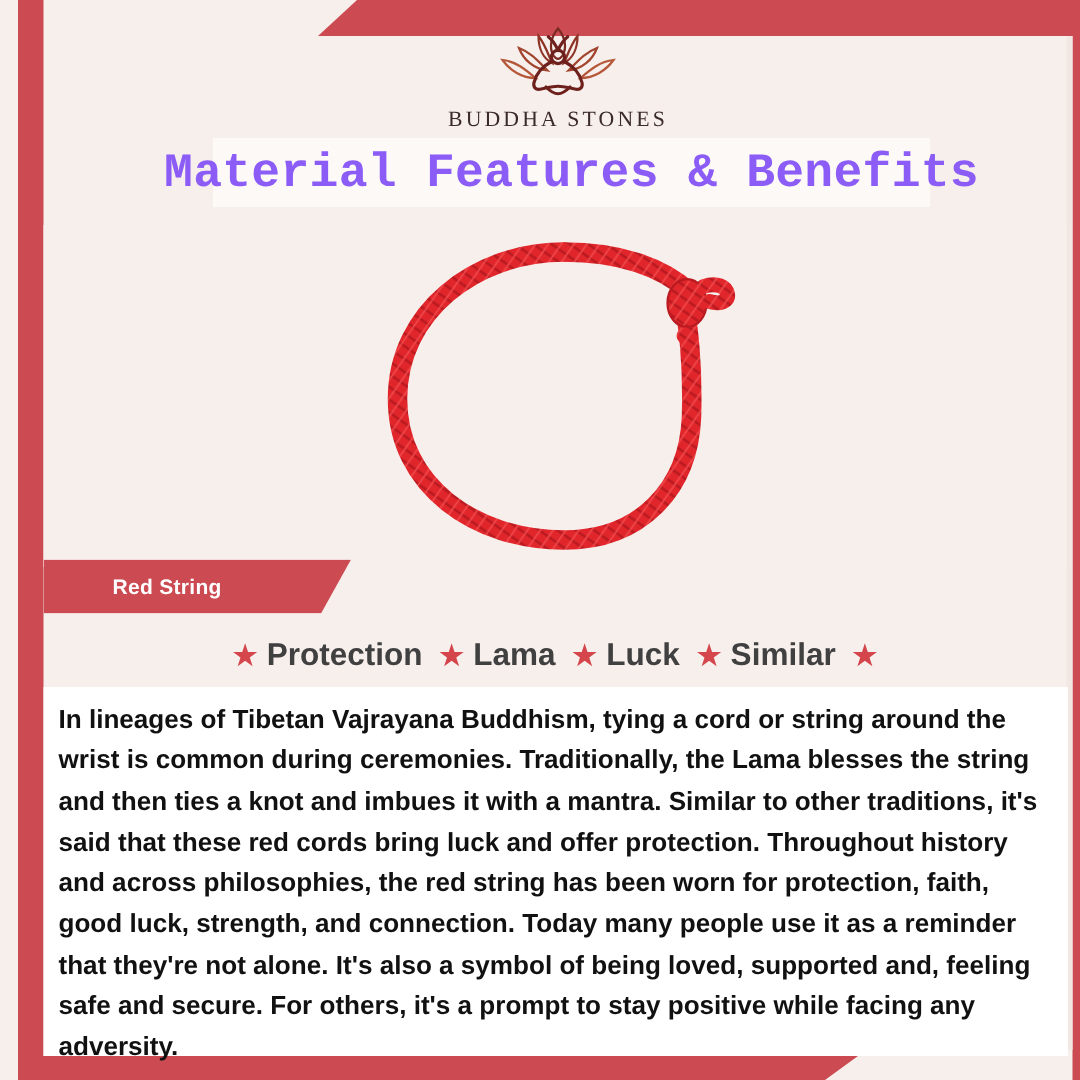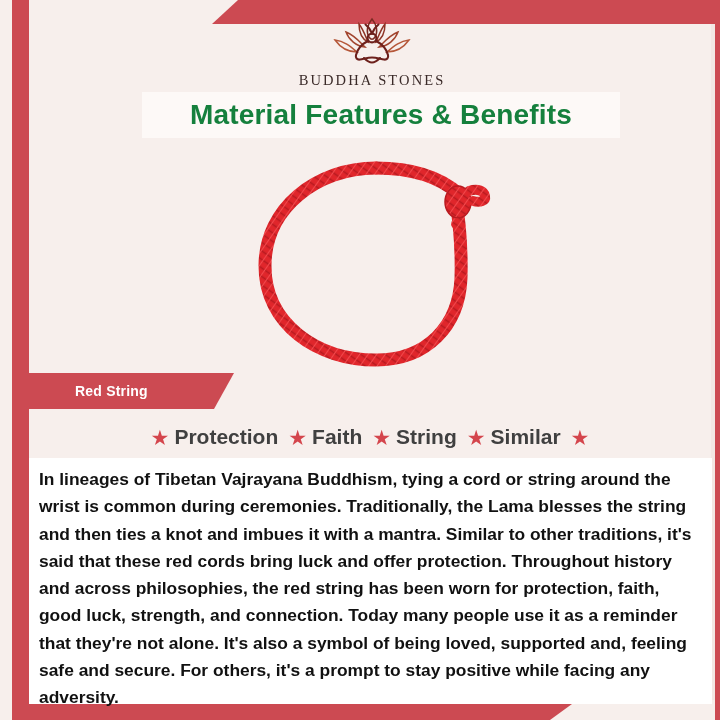--- a/index.html
+++ b/index.html
@@ -47,22 +47,22 @@
     font-size:14.5px;letter-spacing:2.1px;color:#3a2a28;
     font-weight:400;
   }
 
   .title-band{
     position:absolute;top:92px;left:130px;width:478px;height:46px;
     background:#fdf9f7;
     display:flex;align-items:center;justify-content:center;
   }
   .title-text{
-    font-size:28px;font-weight:bold;color:#15803d;
-    letter-spacing:.2px;white-space:nowrap;
+    font-size:32px;font-weight:bold;color:#8b5cf6;
+    letter-spacing:.2px;white-space:nowrap;font-family:Liberation Mono, monospace;
   }
 
   
   .hero{
     position:absolute;top:150px;left:17px;width:682px;height:228px;
     background:#f7efec;
     display:flex;align-items:center;justify-content:center;
   }
   .cord{display:block;}
 
@@ -168,25 +168,25 @@
     <span class="banner-text">Red String</span>
   </div>
 
   <div class="tags">
     <div class="tag">
       <span class="star">★</span>
       <span class="tag-label">Protection</span>
     </div>
     <div class="tag">
       <span class="star">★</span>
-      <span class="tag-label">Faith</span>
+      <span class="tag-label">Lama</span>
     </div>
     <div class="tag">
       <span class="star">★</span>
-      <span class="tag-label">String</span>
+      <span class="tag-label">Luck</span>
     </div>
     <div class="tag">
       <span class="star">★</span>
       <span class="tag-label">Similar</span>
     </div>
     <div class="tag">
       <span class="star">★</span>
     </div>
   </div>
 

